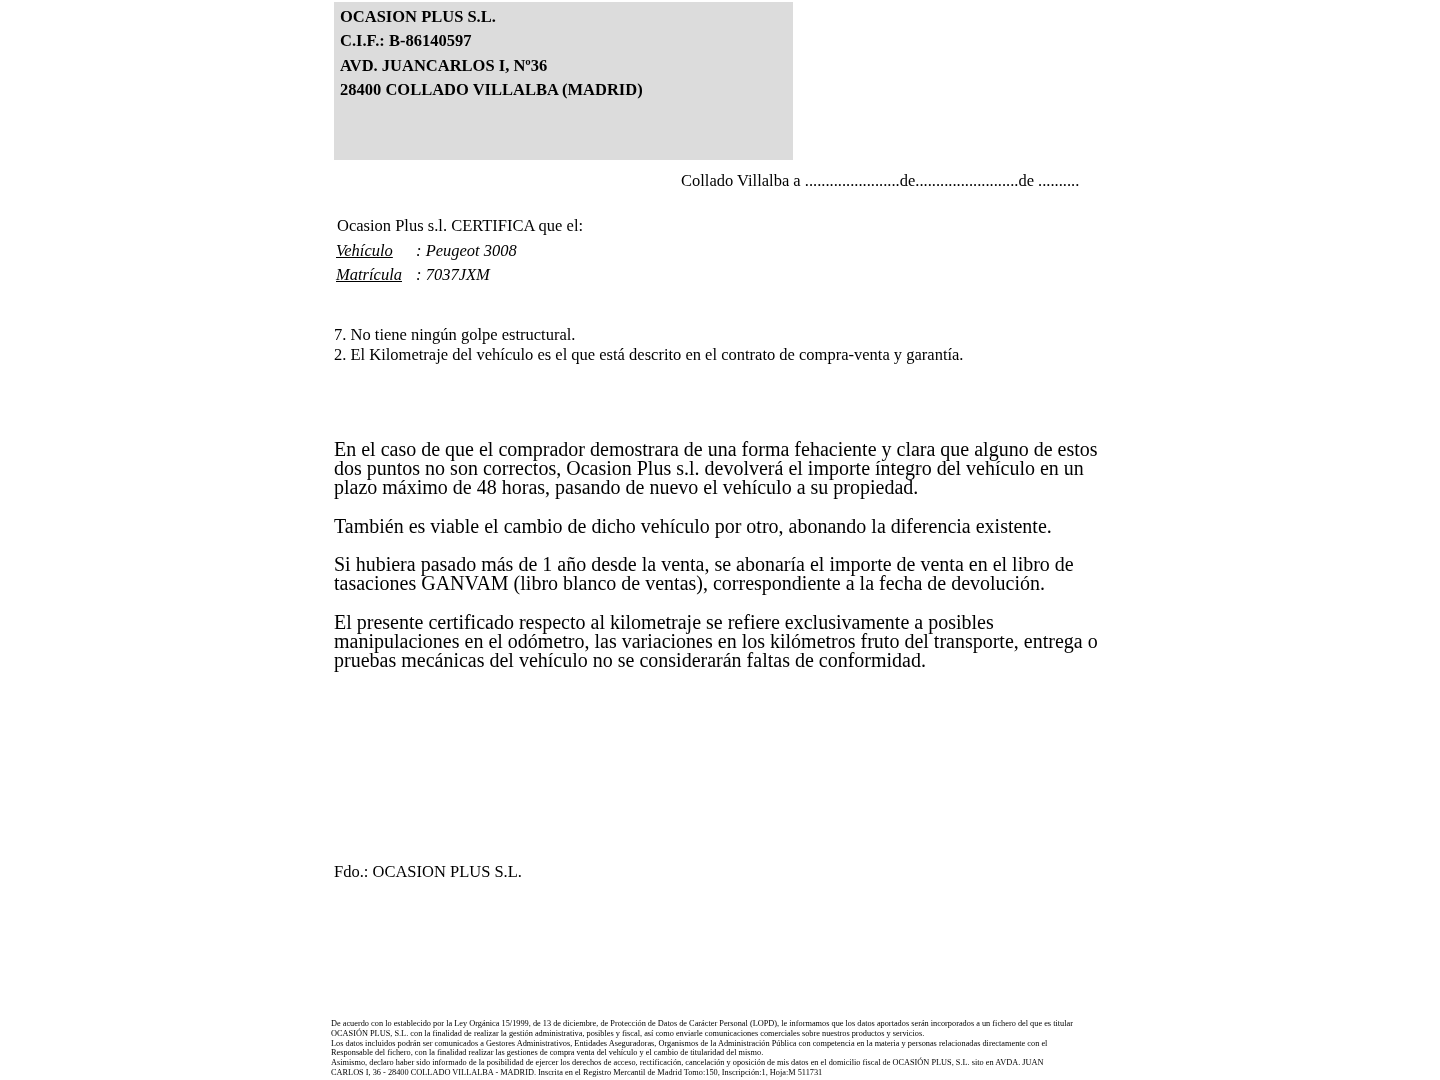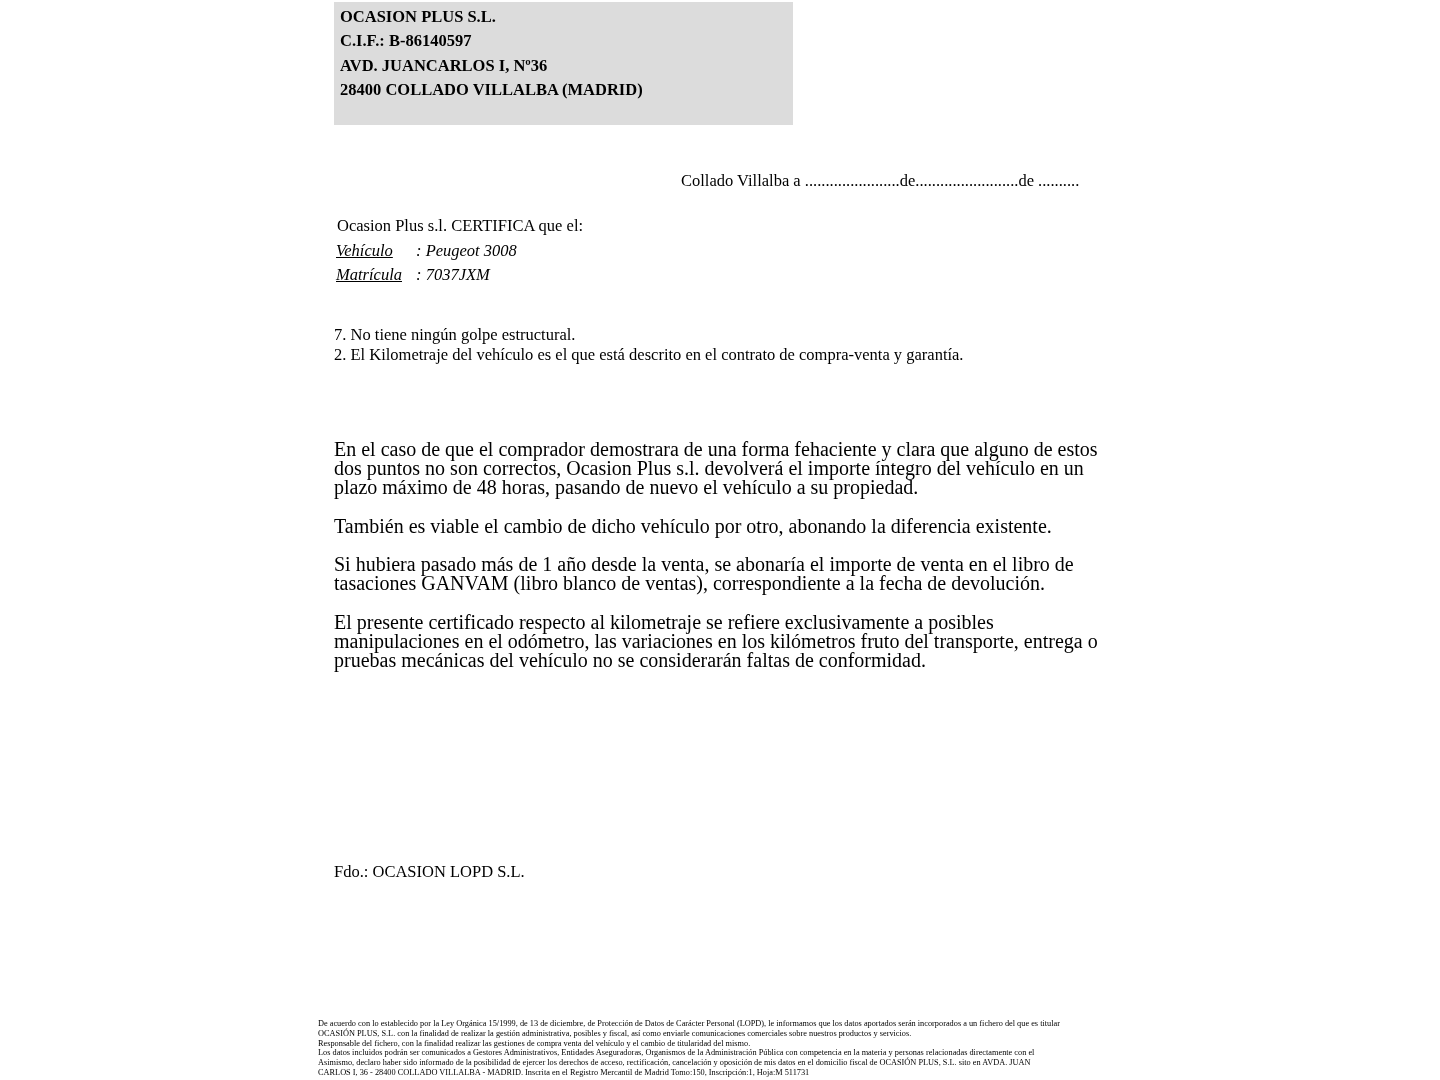--- a/index.html
+++ b/index.html
@@ -10,21 +10,21 @@
     background: #ffffff;
     color: #000000;
     font-family: "Liberation Serif", "DejaVu Serif", serif;
     overflow: hidden;
   }
   .company-box {
     position: absolute;
     left: 334px;
     top: 2px;
     width: 459px;
-    height: 123px;
+    height: 158px;
     box-sizing: border-box;
     background: #dcdcdc;
     padding: 3px 0 0 6px;
     font-weight: bold;
     font-size: 16.5px;
     line-height: 24.4px;
     white-space: nowrap;
   }
   .date-line {
     position: absolute;
@@ -74,21 +74,21 @@
   .paragraphs p { margin: 0 0 19.6px 0; }
   .signature {
     position: absolute;
     left: 334px;
     top: 862px;
     font-size: 16.5px;
     white-space: nowrap;
   }
   .legal {
     position: absolute;
-    left: 318px;
+    left: 331px;
     top: 1019px;
     font-size: 8.3px;
     line-height: 9.75px;
   }
   .legal div { white-space: nowrap; }
 </style>
 </head>
 <body>
 
 <div class="page">
@@ -118,24 +118,24 @@
     <div class="item">2. El Kilometraje del vehículo es el que está descrito en el contrato de compra-venta y garantía.</div>
   </div>
 
   <div class="paragraphs">
     <p>En el caso de que el comprador demostrara de una forma fehaciente y clara que alguno de estos dos puntos no son correctos, Ocasion Plus s.l. devolverá el importe íntegro del vehículo en un plazo máximo de 48 horas, pasando de nuevo el vehículo a su propiedad.</p>
     <p>También es viable el cambio de dicho vehículo por otro, abonando la diferencia existente.</p>
     <p>Si hubiera pasado más de 1 año desde la venta, se abonaría el importe de venta en el libro de tasaciones GANVAM (libro blanco de ventas), correspondiente a la fecha de devolución.</p>
     <p>El presente certificado respecto al kilometraje se refiere exclusivamente a posibles manipulaciones en el odómetro, las variaciones en los kilómetros fruto del transporte, entrega o pruebas mecánicas del vehículo no se considerarán faltas de conformidad.</p>
   </div>
 
-  <div class="signature">Fdo.: OCASION LOPD S.L.</div>
+  <div class="signature">Fdo.: OCASION PLUS S.L.</div>
 
   <div class="legal">
     <div>De acuerdo con lo establecido por la Ley Orgánica 15/1999, de 13 de diciembre, de Protección de Datos de Carácter Personal (LOPD), le informamos que los datos aportados serán incorporados a un fichero del que es titular</div>
     <div>OCASIÓN PLUS, S.L. con la finalidad de realizar la gestión administrativa, posibles y fiscal, así como enviarle comunicaciones comerciales sobre nuestros productos y servicios.</div>
+    <div>Los datos incluidos podrán ser comunicados a Gestores Administrativos, Entidades Aseguradoras, Organismos de la Administración Pública con competencia en la materia y personas relacionadas directamente con el</div>
     <div>Responsable del fichero, con la finalidad realizar las gestiones de compra venta del vehículo y el cambio de titularidad del mismo.</div>
-    <div>Los datos incluidos podrán ser comunicados a Gestores Administrativos, Entidades Aseguradoras, Organismos de la Administración Pública con competencia en la materia y personas relacionadas directamente con el</div>
     <div>Asimismo, declaro haber sido informado de la posibilidad de ejercer los derechos de acceso, rectificación, cancelación y oposición de mis datos en el domicilio fiscal de OCASIÓN PLUS, S.L. sito en AVDA. JUAN</div>
     <div>CARLOS I, 36 - 28400 COLLADO VILLALBA - MADRID. Inscrita en el Registro Mercantil de Madrid Tomo:150, Inscripción:1, Hoja:M 511731</div>
   </div>
 
 </div>
 
 </body></html>

